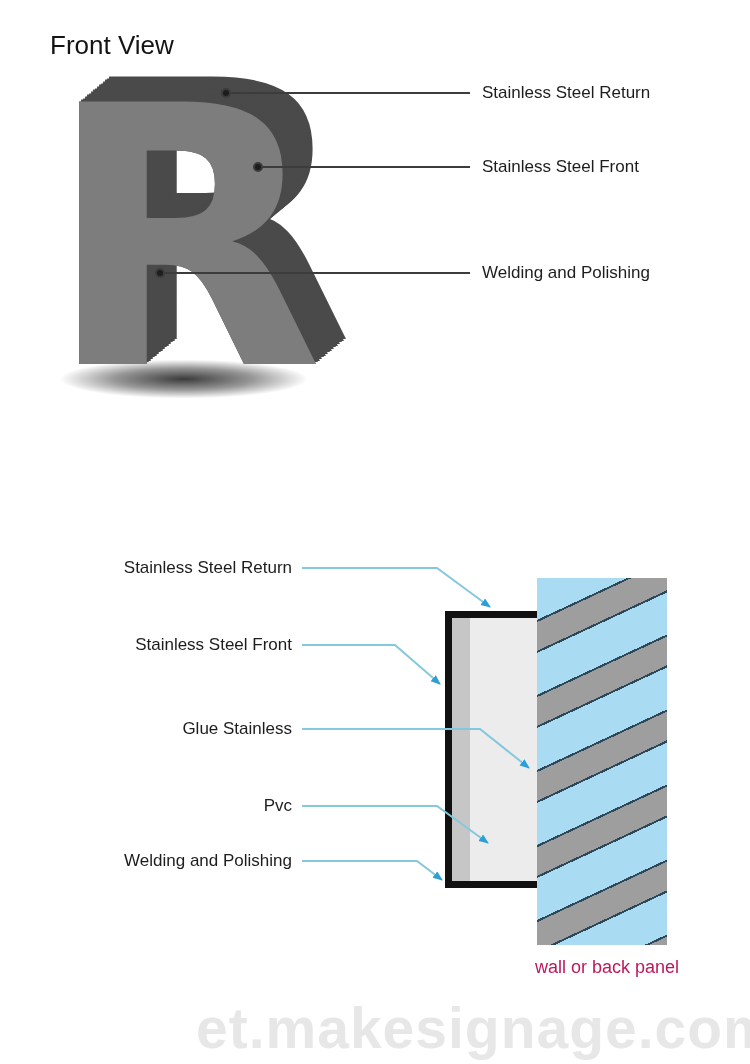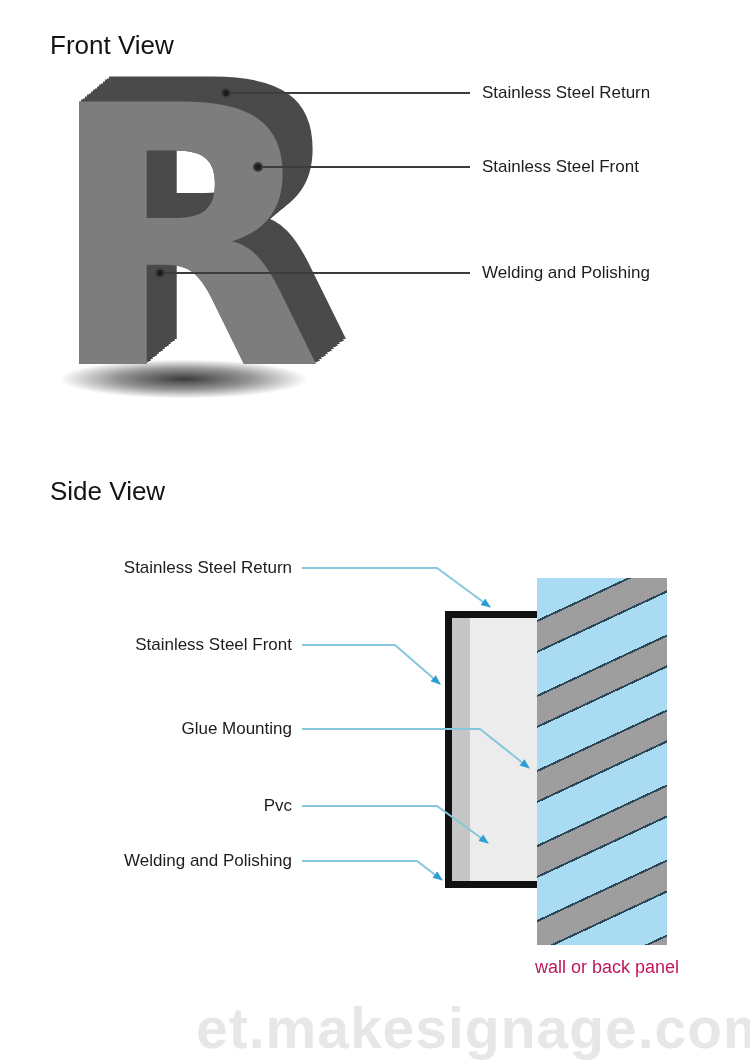--- a/index.html
+++ b/index.html
@@ -85,32 +85,31 @@
   <div class="letter-shadow"></div>
   <div class="letter-wrap">
     <span class="r-back">R</span>
     <span class="r-front">R</span>
   </div>
 
   <div class="front-label fl-return">Stainless Steel Return</div>
   <div class="front-label fl-front">Stainless Steel Front</div>
   <div class="front-label fl-weld">Welding and Polishing</div>
 
-  <div class="view-title side-title">Side View</div>
 
   <div class="wall-panel"></div>
   <div class="letter-section">
     <div class="letter-section-pvc">
       <div class="letter-section-strip"></div>
     </div>
   </div>
 
   <div class="side-label sl-return">Stainless Steel Return</div>
   <div class="side-label sl-front">Stainless Steel Front</div>
-  <div class="side-label sl-glue">Glue Mounting</div>
+  <div class="side-label sl-glue">Glue Stainless</div>
   <div class="side-label sl-pvc">Pvc</div>
   <div class="side-label sl-weld">Welding and Polishing</div>
 
   <div class="wall-caption">wall or back panel</div>
 
   <svg class="overlay" width="750" height="1064" viewBox="0 0 750 1064">
     <defs>
       <marker id="arrow" markerUnits="userSpaceOnUse" markerWidth="12" markerHeight="10" refX="9" refY="4" orient="auto">
         <path d="M0,0 L10,4 L0,8 Z" fill="#2d9fd4"></path>
       </marker>

